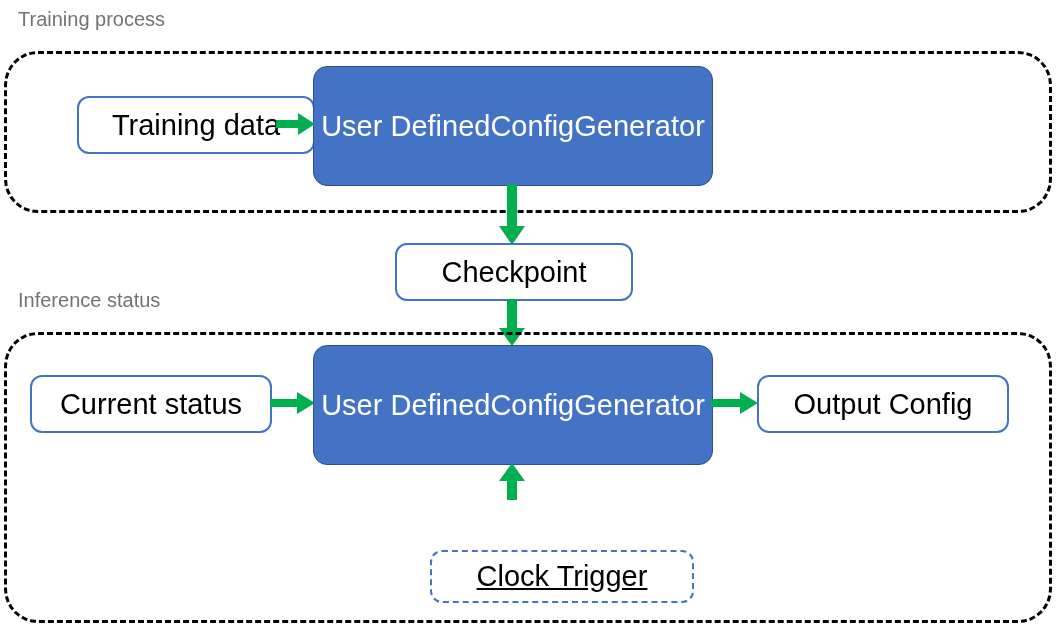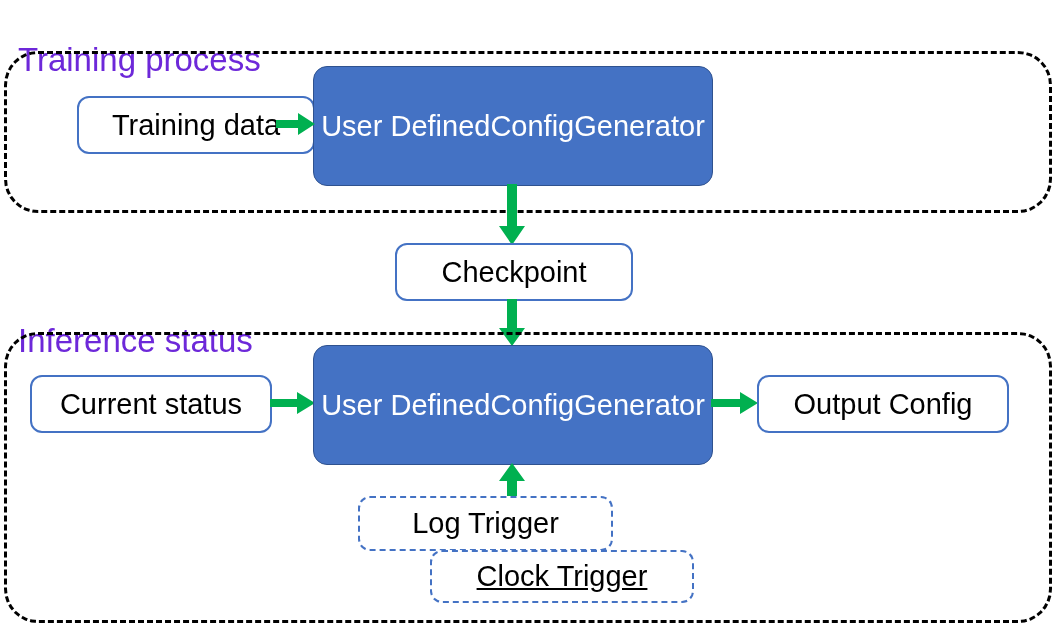--- a/index.html
+++ b/index.html
@@ -14,26 +14,25 @@
     position: relative;
     width: 1057px;
     height: 631px;
     background: #ffffff;
     overflow: hidden;
   }
 
   
   .section-title {
     position: absolute;
-    font-size: 33px;
+    font-size: 20px;
     line-height: 34px;
-    color: #6d28d9;
+    color: #737373;
     white-space: nowrap;
     letter-spacing: 0px;
-    margin-top: 41px;
   }
   #title-training { left: 18px; top: 2px; }
   #title-inference { left: 18px; top: 283px; }
 
   
   .group-box {
     position: absolute;
     border: 3px dashed #000000;
     border-radius: 34px;
     box-sizing: border-box;
@@ -179,21 +178,18 @@
   <div class="node-plain" id="node-output-config">
     <span>Output Config</span>
   </div>
 
   <div class="arrow" id="arrow-triggers-to-generator">
     <svg width="28" height="38" viewBox="0 0 28 38">
       <path d="M14 0 L27 18 H19 V37 H9 V18 H1 Z" fill="#00B050"></path>
     </svg>
   </div>
 
-  <div class="node-trigger" id="node-log-trigger">
-    <span>Log Trigger</span>
-  </div>
 
   <div class="node-trigger" id="node-clock-trigger">
     <span>Clock Trigger</span>
   </div>
 
 </div>
 
 </body></html>

